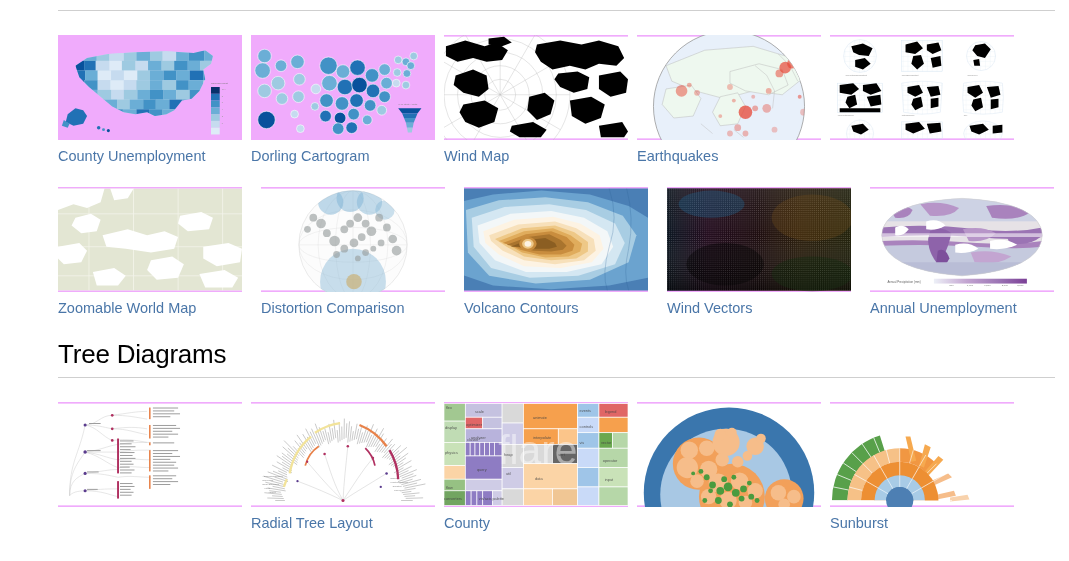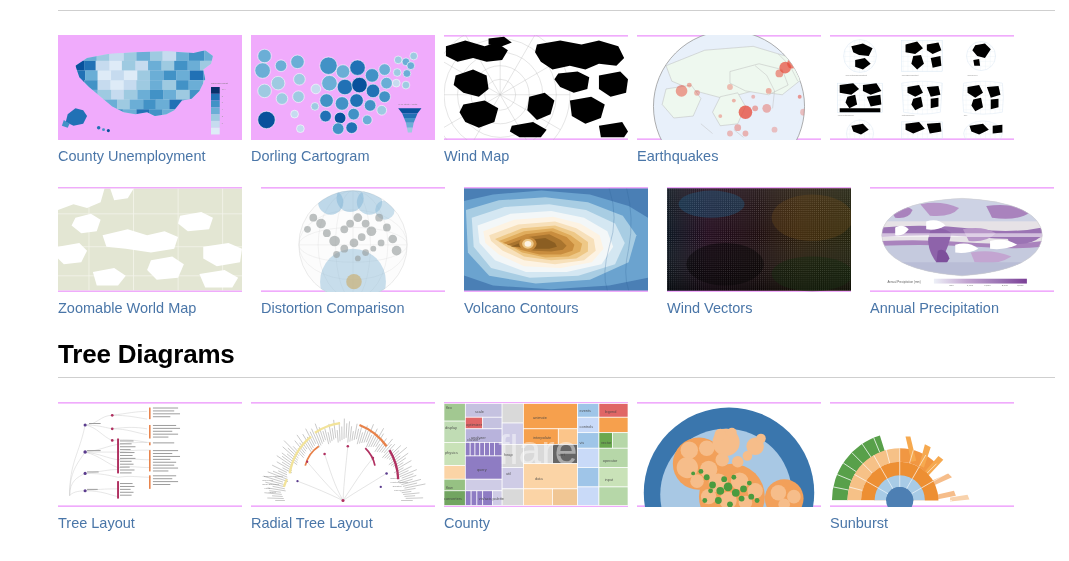--- a/index.html
+++ b/index.html
@@ -23,21 +23,21 @@
   .section { position: relative; }
   .section-rule {
     margin: 0 0 0 58px;
     width: 997px;
     height: 1px;
     background: #cfcfcf;
   }
   .section-title {
     margin: 22px 0 9px 58px;
     font-size: 26px;
-    font-weight: bold;
+    font-weight: normal;
     color: #000000;
     letter-spacing: -0.2px;
     line-height: 1.1;
   }
   .gallery-row {
     display: flex;
     margin-left: 58px;
     width: 1000px;
   }
   .card {
@@ -618,21 +618,21 @@
               <g fill="#777" font-size="2.6" font-family="Liberation Sans, sans-serif">
                 <text x="82" y="101">500</text>
                   <text x="100" y="101">1,000</text>
                 <text x="118" y="101">1,500</text>
                   <text x="136" y="101">2,000</text>
                 <text x="152" y="101">2,500</text>
               </g>
             </g>
           </svg>
         </div>
-        <span class="card-label">Annual Precipitation</span>
+        <span class="card-label">Annual Unemployment</span>
       </a>
     </div>
   </div>
 
   <div class="section">
 
     <h2 class="section-title">Tree Diagrams</h2>
     <div class="section-rule"></div>
 
     <div class="gallery-row row-gap-tree">
@@ -730,21 +730,20 @@
               <rect x="64" y="88" width="11" height="1"></rect>
                 <rect x="64" y="91" width="14" height="1"></rect>
               <rect x="64" y="94" width="12" height="1"></rect>
               <rect x="32" y="20" width="12" height="1"></rect>
                 <rect x="30" y="48" width="14" height="1"></rect>
               <rect x="30" y="70" width="12" height="1"></rect>
                 <rect x="30" y="88" width="11" height="1"></rect>
             </g>
           </svg>
         </div>
-        <span class="card-label">Tree Layout</span>
       </a>
 
       <a class="card" href="#">
         <div class="thumb-wrap">
           <svg width="190" height="105" viewBox="0 0 190 105">
             <rect width="190" height="105" fill="#ffffff"></rect>
             <g id="rtl-spokes" stroke="#9a9a9a" stroke-width="0.55" fill="none">
                 <line x1="35.00" y1="100.00" x2="25.00" y2="100.00"></line>
                 <line x1="33.83" y1="97.98" x2="16.84" y2="97.41"></line>
                 <line x1="32.74" y1="95.88" x2="21.76" y2="95.15"></line>

